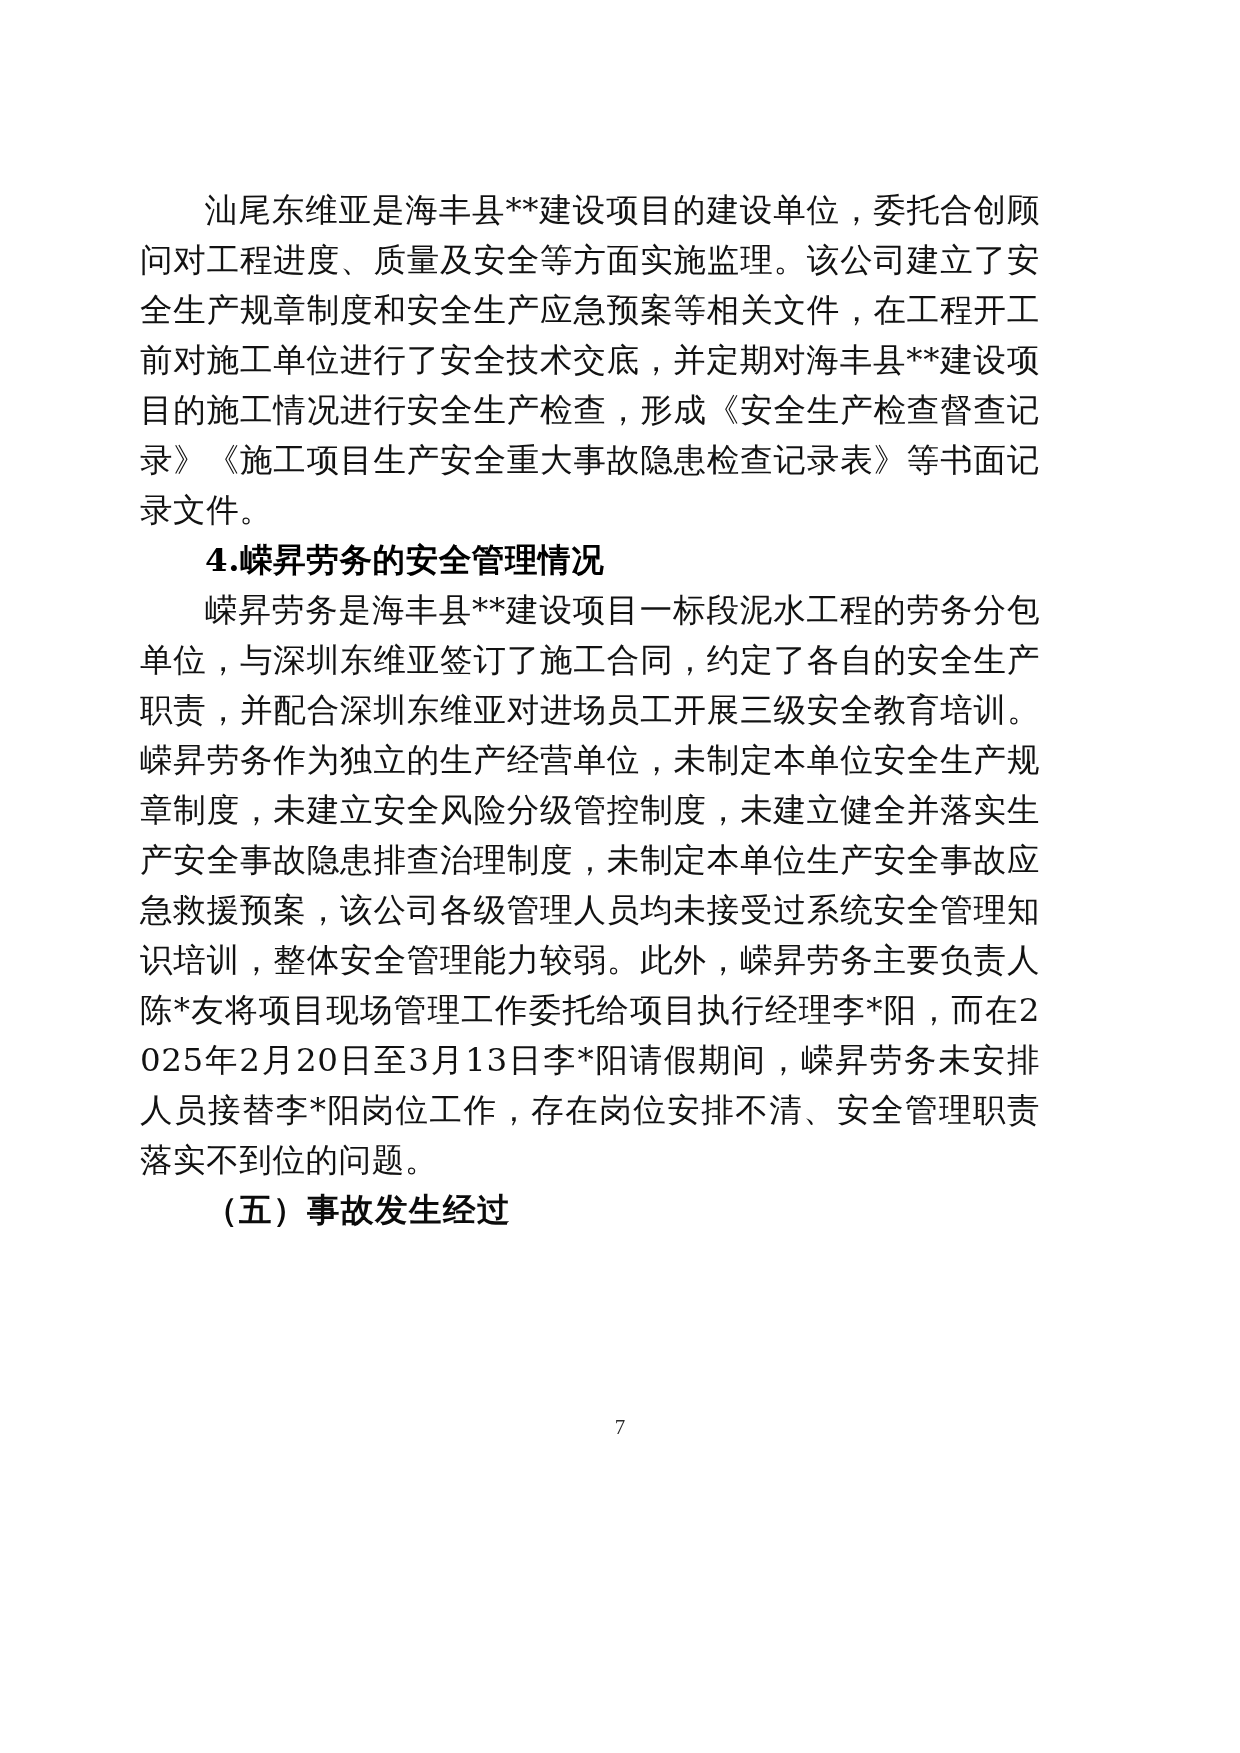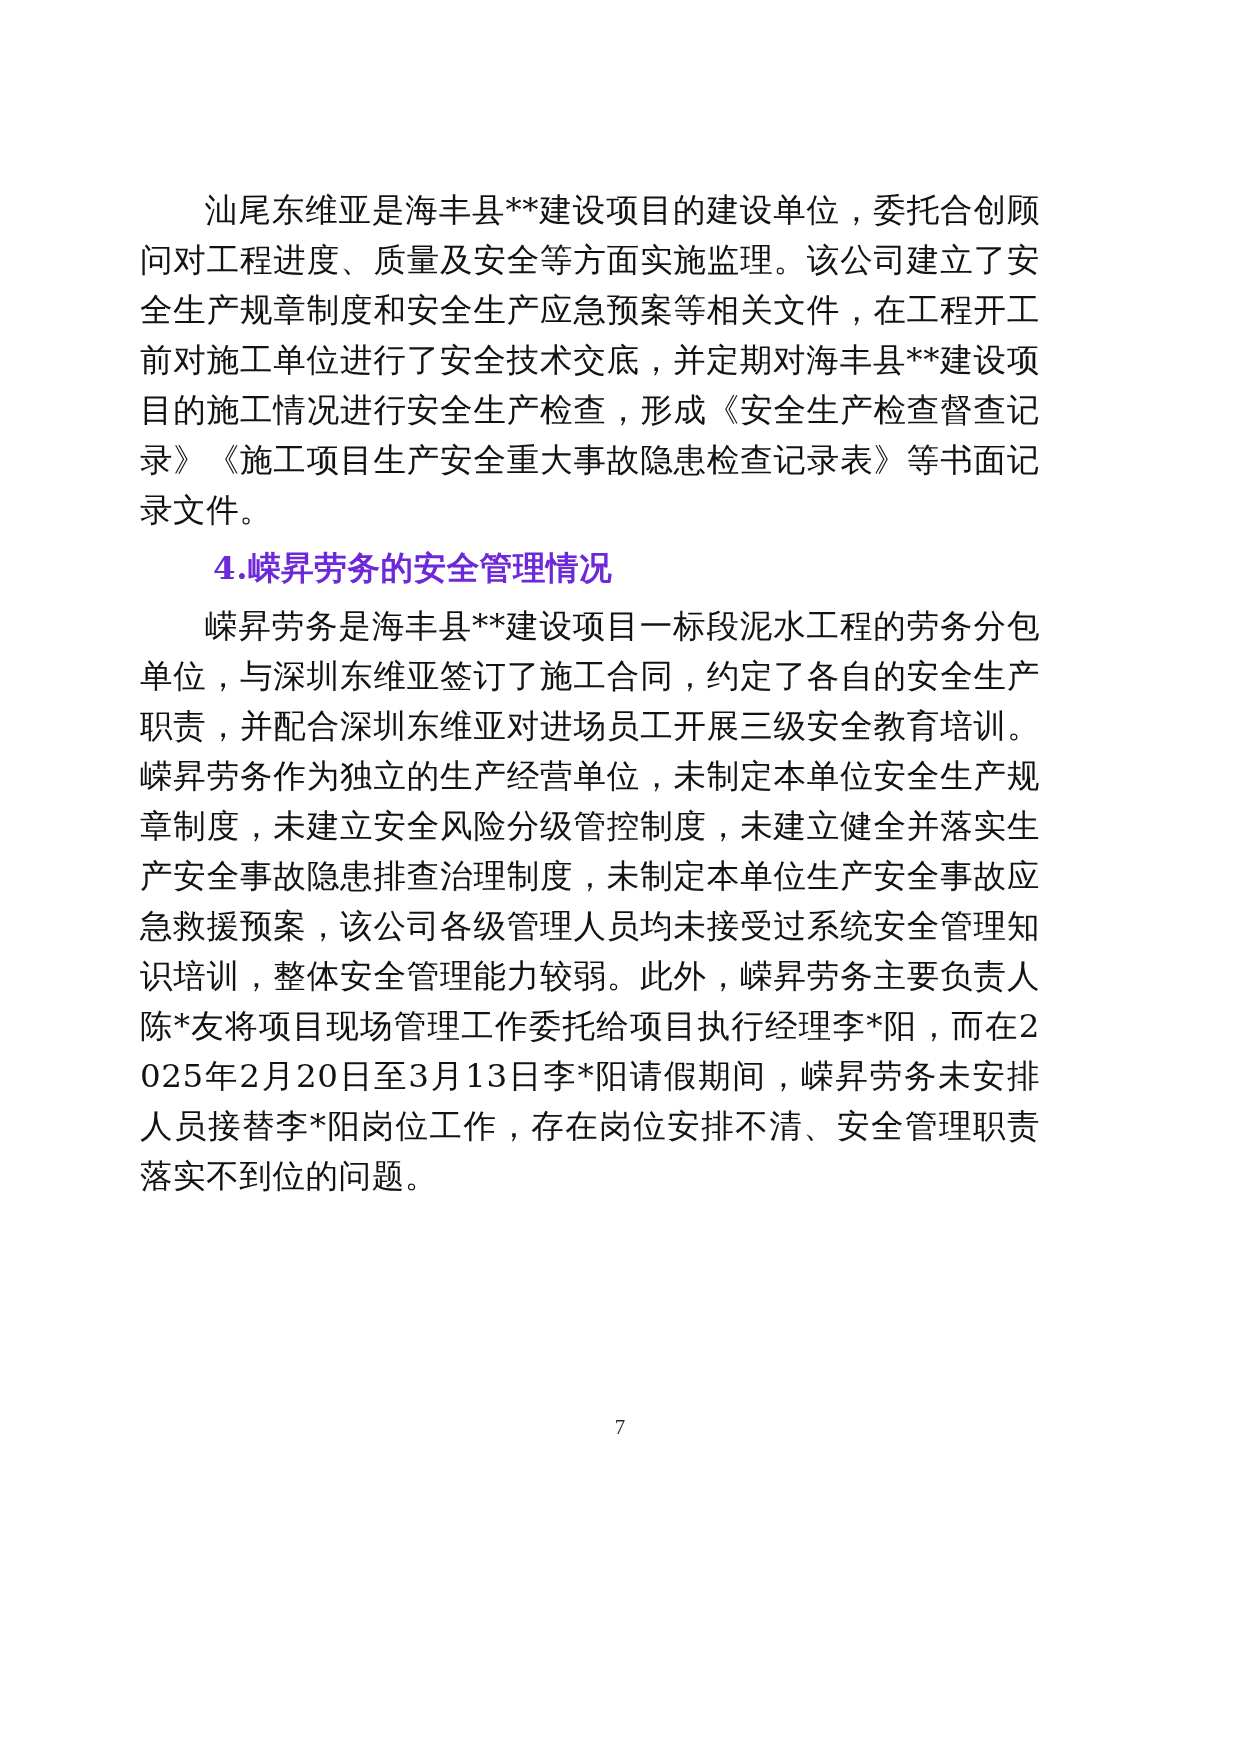--- a/index.html
+++ b/index.html
@@ -33,25 +33,25 @@
     letter-spacing: 0.6px;
     text-indent: 2em;
     margin: 0 0 0 0;
     word-break: break-all;
     -webkit-font-smoothing: antialiased;
   }
   .heading {
     font-family: "DejaVu Serif", "Liberation Serif", serif;
     font-size: 32.5px;
     line-height: 50px;
-    color: #6d28d9;
+    color: #000000;
     font-weight: bold;
     text-indent: 2em;
     letter-spacing: 0.6px;
-    margin: 8px;
+    margin: 0;
     text-align: left;
   }
   .heading-sub {
     font-family: "DejaVu Serif", "Liberation Serif", serif;
     font-size: 32.5px;
     line-height: 50px;
     color: #0b0b0b;
     font-weight: bold;
     text-indent: 2em;
     letter-spacing: 1.5px;
@@ -74,18 +74,19 @@
 
 <div class="page">
   <div class="content">
 
     <p class="para">汕尾东维亚是海丰县**建设项目的建设单位，委托合创顾问对工程进度、质量及安全等方面实施监理。该公司建立了安全生产规章制度和安全生产应急预案等相关文件，在工程开工前对施工单位进行了安全技术交底，并定期对海丰县**建设项目的施工情况进行安全生产检查，形成《安全生产检查督查记录》《施工项目生产安全重大事故隐患检查记录表》等书面记录文件。</p>
 
     <p class="heading">4.嵘昇劳务的安全管理情况</p>
 
     <p class="para">嵘昇劳务是海丰县**建设项目一标段泥水工程的劳务分包单位，与深圳东维亚签订了施工合同，约定了各自的安全生产职责，并配合深圳东维亚对进场员工开展三级安全教育培训。嵘昇劳务作为独立的生产经营单位，未制定本单位安全生产规章制度，未建立安全风险分级管控制度，未建立健全并落实生产安全事故隐患排查治理制度，未制定本单位生产安全事故应急救援预案，该公司各级管理人员均未接受过系统安全管理知识培训，整体安全管理能力较弱。此外，嵘昇劳务主要负责人陈*友将项目现场管理工作委托给项目执行经理李*阳，而在2025年2月20日至3月13日李*阳请假期间，嵘昇劳务未安排人员接替李*阳岗位工作，存在岗位安排不清、安全管理职责落实不到位的问题。</p>
 
+    <p class="heading-sub">（五）事故发生经过</p>
 
 
   </div>
 
   <div class="page-number">7</div>
 </div>
 
 </body></html>

